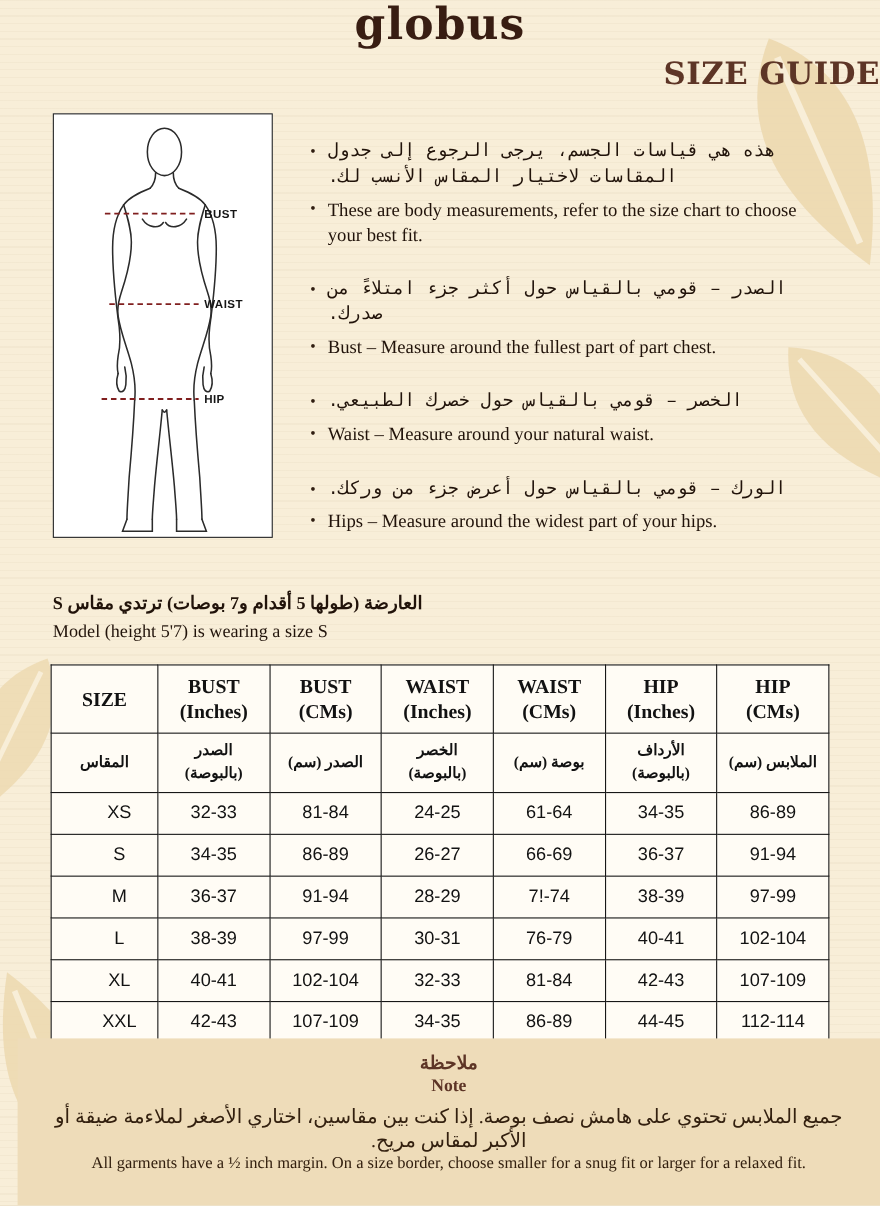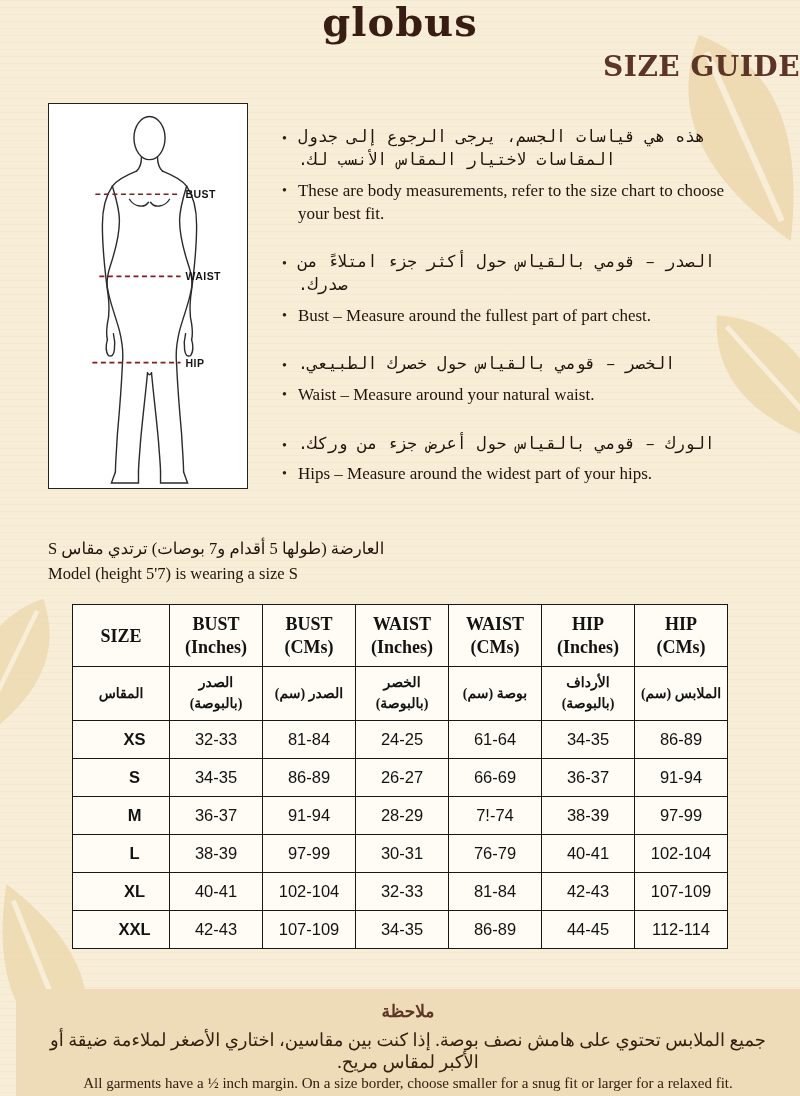--- a/index.html
+++ b/index.html
@@ -32,32 +32,32 @@
   .figure-box svg { width:100%; height:100%; display:block; }
 
   .bullets { flex:1; padding-top:24px; font-size:17px; }
   .bgroup { margin-bottom:27px; }
   .bitem  { display:flex; gap:11px; line-height:1.38; margin-bottom:6px; }
   .bdot   { flex:none; font-size:14px; padding-top:2px; color:#2f1d10; }
   .btext  { flex:1; }
   .btext.ar { direction:rtl; text-align:left; font-size:16.5px;font-family:Liberation Mono, monospace; }
 
   .model-note { padding:24px 48px 0; font-size:16.5px; line-height:1.5; }
-  .model-ar { direction:rtl; text-align:left; }
-
-  .size-table { border-collapse:collapse; table-layout:fixed; width:656px; margin:18px auto 0; background:#fffcf5; }
+  .model-ar { direction:rtl; text-align:left;font-weight:bold; }
+
+  .size-table { border-collapse:collapse; table-layout:fixed; width:708px; margin:18px auto 0; background:#fffcf5; }
   .size-table th, .size-table td { border:1.6px solid #171717; text-align:center; vertical-align:middle; color:#121212; }
   .size-table col.c-size { width:97px; }
   .h-en { font-family:"Liberation Serif", serif; font-weight:700; font-size:18px; line-height:1.25; padding:8px 2px; }
   .h-ar { font-weight:700; font-size:14px; line-height:1.45; padding:6px 2px; direction:rtl; }
   .size-table td { font-family:"Liberation Sans", sans-serif; font-size:16.5px; padding:9px 2px; }
-  .size-table td.size-cell { font-weight:700;padding-left:29px; }
+  .size-table td.size-cell { font-weight:400;padding-left:29px; }
 
   .note { position:absolute; left:16px; right:0; bottom:0; z-index:1;
-          background:#eedcb9; text-align:center; padding:12px 24px 4px; }
+          background:#eedcb9; text-align:center; padding:12px 24px 29px; }
   .note-title-ar { direction:rtl; font-weight:700; font-size:17px; color:#5d3526; }
   .note-title-en { font-weight:700; font-size:16px; color:#5d3526; margin-top:2px; }
   .note-body-ar  { direction:rtl; font-size:18px; margin-top:7px; color:#33200f; }
   .note-body-en  { font-size:15px; margin-top:2px; color:#33200f; }
 </style>
 </head>
 <body>
 
 <div class="page">
 
@@ -266,17 +266,18 @@
             <td>44-45</td>
             <td>112-114</td>
           </tr>
         </tbody>
     </table>
 
   </div>
 
   <footer class="note">
     <div class="note-title-ar">ملاحظة</div>
+    <div class="note-title-en">Note</div>
     <div class="note-body-ar">جميع الملابس تحتوي على هامش نصف بوصة. إذا كنت بين مقاسين، اختاري الأصغر لملاءمة ضيقة أو الأكبر لمقاس مريح.</div>
     <div class="note-body-en">All garments have a ½ inch margin. On a size border, choose smaller for a snug fit or larger for a relaxed fit.</div>
   </footer>
 
 </div>
 
 </body></html>

